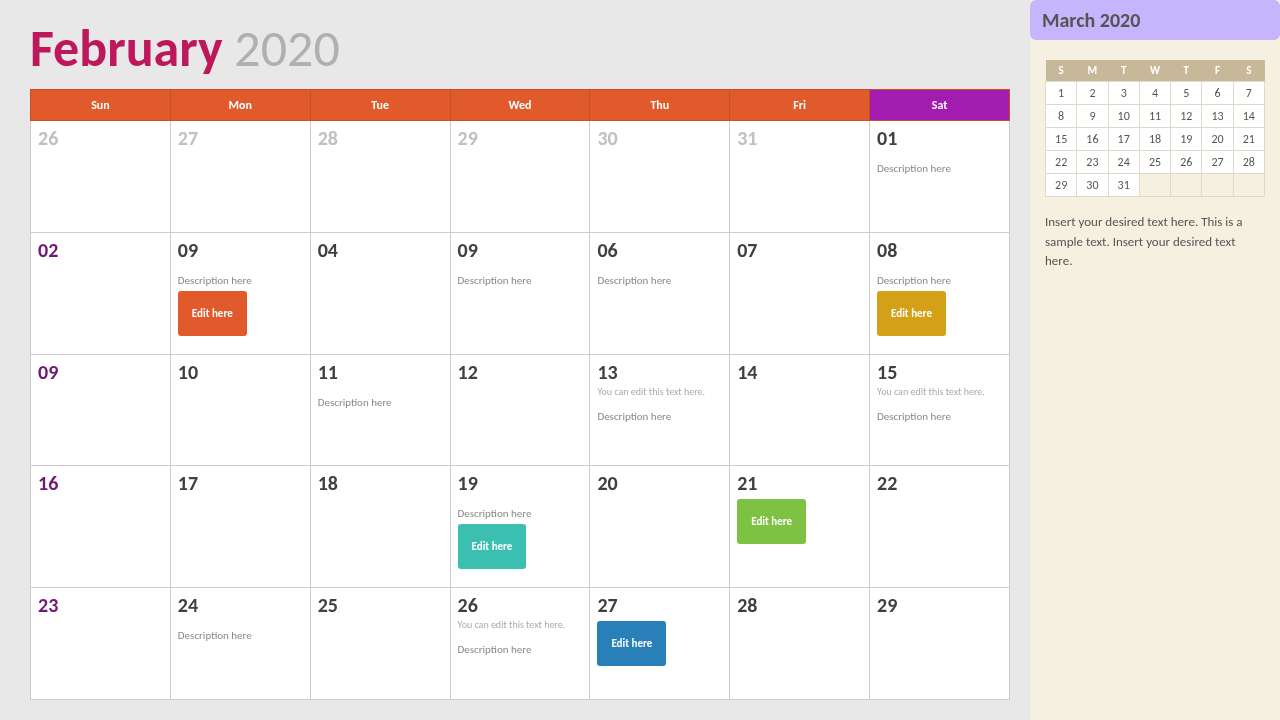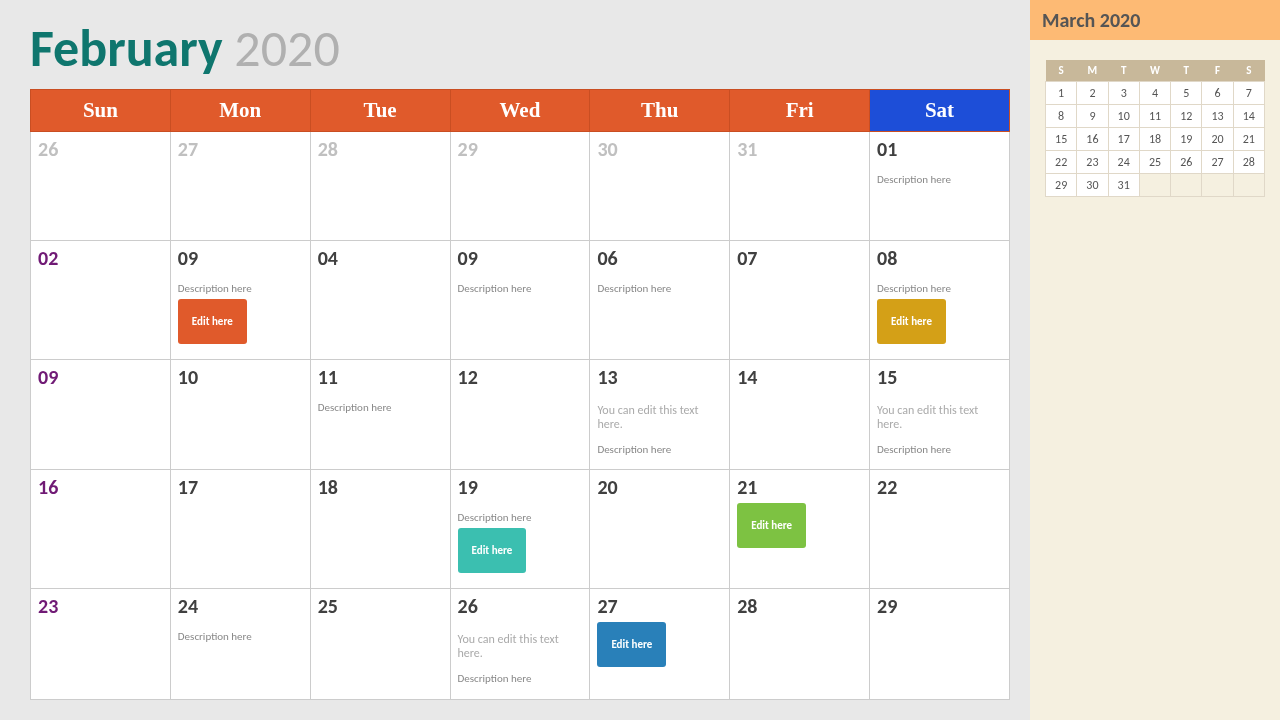--- a/index.html
+++ b/index.html
@@ -18,43 +18,42 @@
       display: flex;
       flex-direction: column;
     }
     .title {
       font-size: 52px;
       font-weight: bold;
       margin-bottom: 12px;
       line-height: 1.1;
     }
     .title-month {
-      color: #0f766e;
+      color: #be185d;
     }
     .title-year {
       color: #b0b0b0;
       font-weight: 300;
     }
     .calendar-table {
       width: 100%;
       border-collapse: collapse;
       flex: 1;
     }
     .calendar-table thead th {
       background: #e05a2b;
       color: white;
       text-align: center;
-      font-size: 21px;
+      font-size: 12px;
       font-weight: 600;
       padding: 8px 0;
       border: 1px solid #c94e22;
-      font-family: Liberation Serif, serif;
     }
     .calendar-table thead th.sat {
-      background: #1d4ed8;
+      background: #a21caf;
     }
     .calendar-table tbody td {
       border: 1px solid #cccccc;
       vertical-align: top;
       padding: 5px 7px;
       width: 133px;
       height: 100px;
       background: white;
     }
     .calendar-table tbody td.other-month .day-num {
@@ -69,24 +68,24 @@
     .day-num.sunday {
       color: #701a75;
     }
     .day-desc {
       font-size: 11px;
       color: #888;
       margin-top: 12px;
       display: block;
     }
     .day-note {
-      font-size: 12px;
+      font-size: 10px;
       color: #aaa;
       display: block;
-      margin-top: 14px;
+      margin-top: 1px;
     }
     .edit-btn {
       display: inline-block;
       padding: 16px 14px;
       border-radius: 3px;
       font-size: 11px;
       color: white;
       font-weight: 600;
       margin-top: 4px;
       text-align: center;
@@ -102,23 +101,24 @@
       background: #f5f0e0;
       padding: 15px;
       display: flex;
       flex-direction: column;
       gap: 15px;
     }
     .sidebar-title {
       font-size: 20px;
       font-weight: 700;
       color: #555;
-      background: #fdba74;
+      background: #c4b5fd;
       padding: 8px 12px;
       margin: -15px -15px 0 -15px;
+      border-radius: 6px;
     }
     .mini-calendar {
       margin-top: 5px;
     }
     .mini-calendar table {
       width: 100%;
       border-collapse: collapse;
     }
     .mini-calendar th {
       text-align: center;
@@ -352,14 +352,15 @@
             <td class="">31</td>
             <td class="empty"></td>
             <td class="empty"></td>
             <td class="empty"></td>
             <td class="empty"></td>
           </tr>
         </tbody>
     </table>
   </div>
   <div class="sidebar-text">
+    <p>Insert your desired text here. This is a sample text. Insert your desired text here.</p>
   </div>
 </div>
 
 </body></html>

